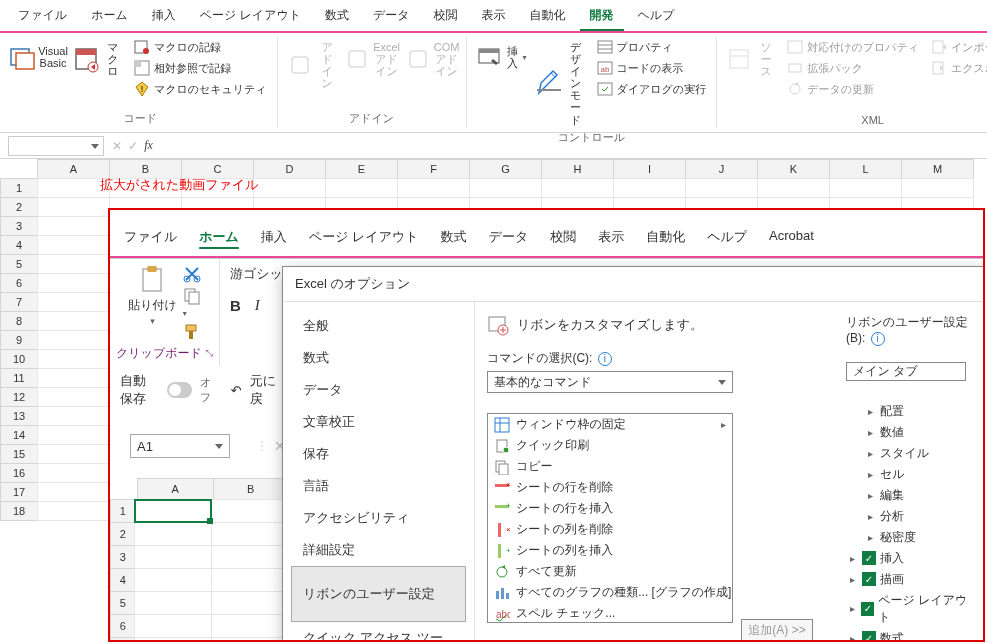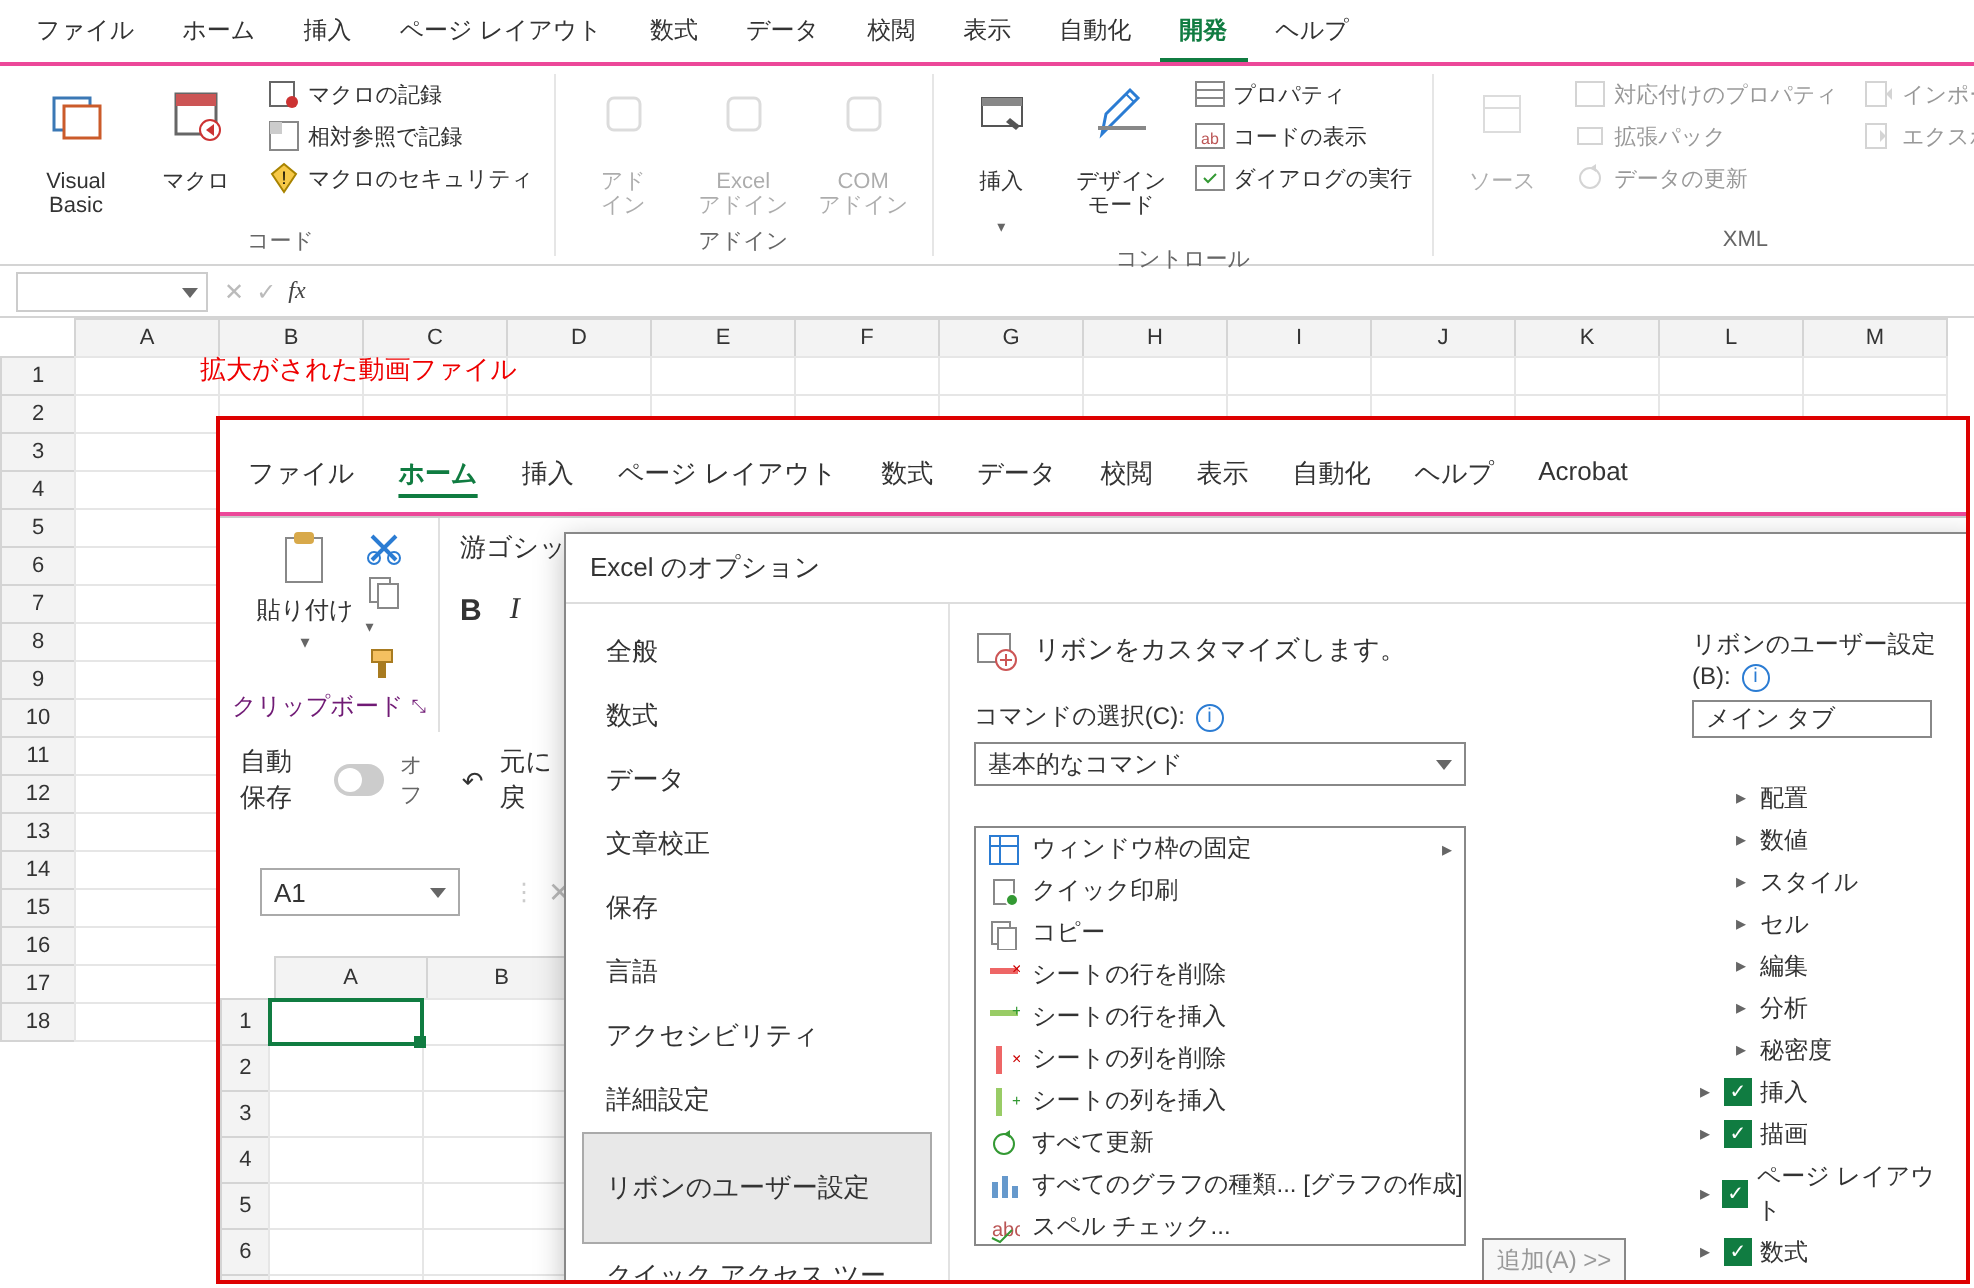--- a/index.html
+++ b/index.html
@@ -4,21 +4,21 @@
 <style>
 * { margin: 0; padding: 0; box-sizing: border-box; }
 body { font-family: "Yu Gothic UI", "Meiryo UI", sans-serif; font-size: 12px; background: #fff; color: #333; width: 987px; height: 644px; overflow: hidden; position: relative; }
 .ribbon-tabs { display: flex; padding: 2px 8px 0; gap: 4px; border-bottom: 2px solid #ec4899; }
 .ribbon-tab { padding: 5px 10px; cursor: pointer; color: #333; }
 .ribbon-tab.active { color: #107c41; font-weight: 600; border-bottom: 2px solid #107c41; }
 .ribbon-content { display: flex; height: 100px; border-bottom: 1px solid #d4d4d4; padding: 4px; }
 .ribbon-group { display: flex; flex-direction: column; align-items: center; padding: 0 6px; border-right: 1px solid #e6e6e6; position: relative; }
 .ribbon-group-items { display: flex; flex: 1; align-items: flex-start; gap: 4px; }
 .ribbon-group-label { font-size: 11px; color: #666; padding-bottom: 2px; }
-.big-btn { display: flex; flex-direction: column; align-items: center; justify-content: center; width: 56px; padding: 4px 2px; cursor: pointer; gap: 12px; }
+.big-btn { display: flex; flex-direction: row; align-items: center; justify-content: center; width: 56px; padding: 4px 2px; cursor: pointer; gap: 2px; }
 .big-btn .icon { width: 32px; height: 32px; display: flex; align-items: center; justify-content: center; font-size: 24px; }
 .big-btn .label { font-size: 11px; text-align: center; line-height: 1.1; }
 .big-btn.disabled { opacity: .4; }
 .small-cmd { display: flex; align-items: center; gap: 4px; padding: 2px 4px; font-size: 11px; cursor: pointer; white-space: nowrap; }
 .small-cmd.disabled { opacity: .5; }
 .stack { display: flex; flex-direction: column; gap: 1px; }
 .fw-bar { display: flex; align-items: center; height: 26px; border-bottom: 1px solid #d4d4d4; padding: 0 8px; gap: 8px; }
 .namebox { width: 96px; height: 20px; border: 1px solid #ccc; background: #fff; padding: 0 4px; display: flex; align-items: center; position: relative; }
 .namebox::after { content: ""; position: absolute; right: 4px; top: 7px; border-left: 4px solid transparent; border-right: 4px solid transparent; border-top: 5px solid #666; }
 .fxbar { display: flex; align-items: center; gap: 6px; color: #777; }
@@ -67,21 +67,21 @@
 .cmd-list { width: 246px; height: 210px; border: 1px solid #888; overflow-y: auto; font-size: 12px; }
 .cmd-item { display: flex; align-items: center; gap: 6px; padding: 2px 6px; cursor: pointer; white-space: nowrap; }
 .cmd-item .ci-icon { width: 16px; height: 16px; flex-shrink: 0; display: flex; align-items: center; justify-content: center; font-size: 12px; }
 .add-btn { position: absolute; left: 266px; bottom: 4px; width: 72px; height: 22px; border: 1px solid #888; display: flex; align-items: center; justify-content: center; font-size: 12px; color: #999; background: #f7f7f7; }
 .tree-list { font-size: 12px; }
 .tree-item { display: flex; align-items: center; gap: 4px; padding: 2px 4px; cursor: pointer; }
 .tree-caret { width: 8px; font-size: 10px; color: #666; }
 .tree-chk { width: 14px; height: 14px; background: #107c41; color: #fff; display: flex; align-items: center; justify-content: center; font-size: 10px; }
 .info-i { width: 14px; height: 14px; border: 1px solid #2b7cd3; border-radius: 50%; color: #2b7cd3; display: flex; align-items: center; justify-content: center; font-size: 10px; }
 .right-col { width: 130px; margin-left: auto; }
-.right-opt-select { width: 120px; height: 22px; border: 1px solid #888; padding: 0 6px; display: flex; align-items: center; font-size: 12px; margin-bottom: 20px; }
+.right-opt-select { width: 120px; height: 22px; border: 1px solid #888; padding: 0 6px; display: flex; align-items: center; font-size: 12px; margin-bottom: 20px; margin-top: 12px; }
 svg { display: block; }
 </style>
 </head>
 <body>
 
 <div class="ribbon-tabs" id="outer-tabs">
     <div class="ribbon-tab">ファイル</div>
     <div class="ribbon-tab">ホーム</div>
     <div class="ribbon-tab">挿入</div>
     <div class="ribbon-tab">ページ レイアウト</div>

